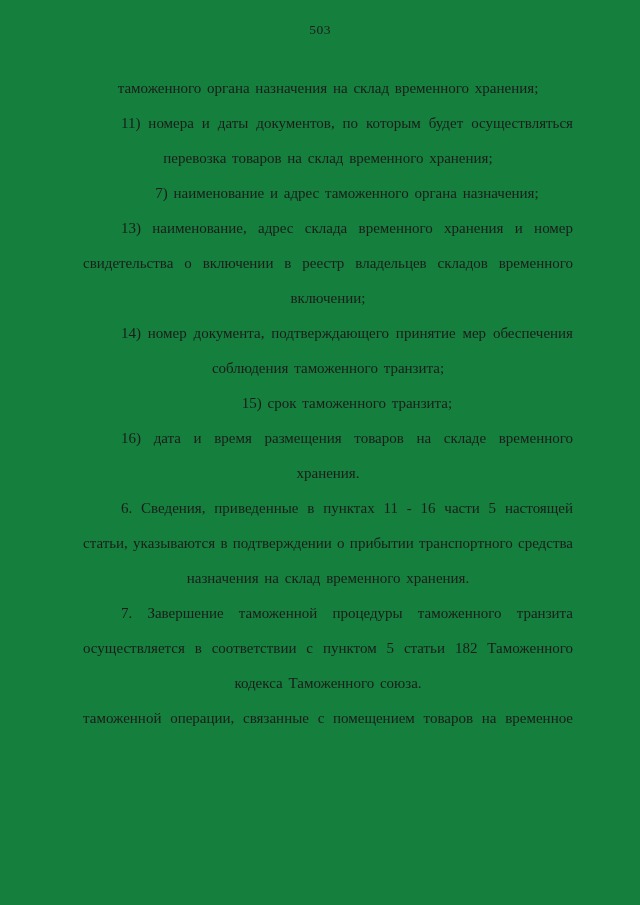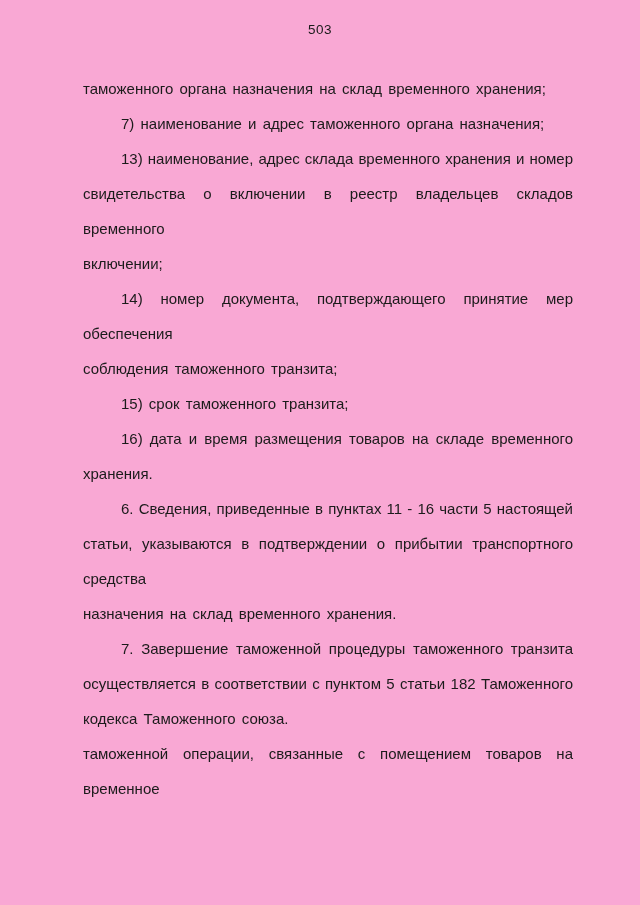--- a/index.html
+++ b/index.html
@@ -4,23 +4,23 @@
 <style>
   html, body {
     margin: 0;
     padding: 0;
     background: #ffffff;
   }
   .page {
     position: relative;
     width: 640px;
     height: 905px;
-    background: #f9a8d4;
+    background: #15803d;
     color: #1b1b1b;
-    font-family: Liberation Sans, sans-serif;
+    font-family: Liberation Serif, serif;
     overflow: hidden;
   }
   .page-number {
     position: absolute;
     top: 22px;
     left: 0;
     right: 0;
     text-align: center;
     font-size: 13.5px;
     letter-spacing: 0.5px;
@@ -30,40 +30,44 @@
     top: 71px;
     left: 83px;
     width: 490px;
     font-size: 15px;
     line-height: 35px;
   }
   .paragraph {
     margin: 0;
   }
   .line {
-    text-align: left;
+    text-align: center;
     word-spacing: 2px;
   }
   .line.stretch {
     text-align: justify;
     text-align-last: justify;
     word-spacing: normal;
   }
   .line.indent {
     text-indent: 38px;
   }
 </style>
 </head>
 <body>
 
 <div class="page">
   <div class="page-number">503</div>
   <div class="content">
       <div class="paragraph">
         <div class="line">таможенного органа назначения на склад временного хранения;</div>
+      </div>
+      <div class="paragraph">
+        <div class="line stretch indent">11) номера и даты документов, по которым будет осуществляться</div>
+        <div class="line">перевозка товаров на склад временного хранения;</div>
       </div>
       <div class="paragraph">
         <div class="line indent">7) наименование и адрес таможенного органа назначения;</div>
       </div>
       <div class="paragraph">
         <div class="line stretch indent">13) наименование, адрес склада временного хранения и номер</div>
         <div class="line stretch">свидетельства о включении в реестр владельцев складов временного</div>
         <div class="line">включении;</div>
       </div>
       <div class="paragraph">

